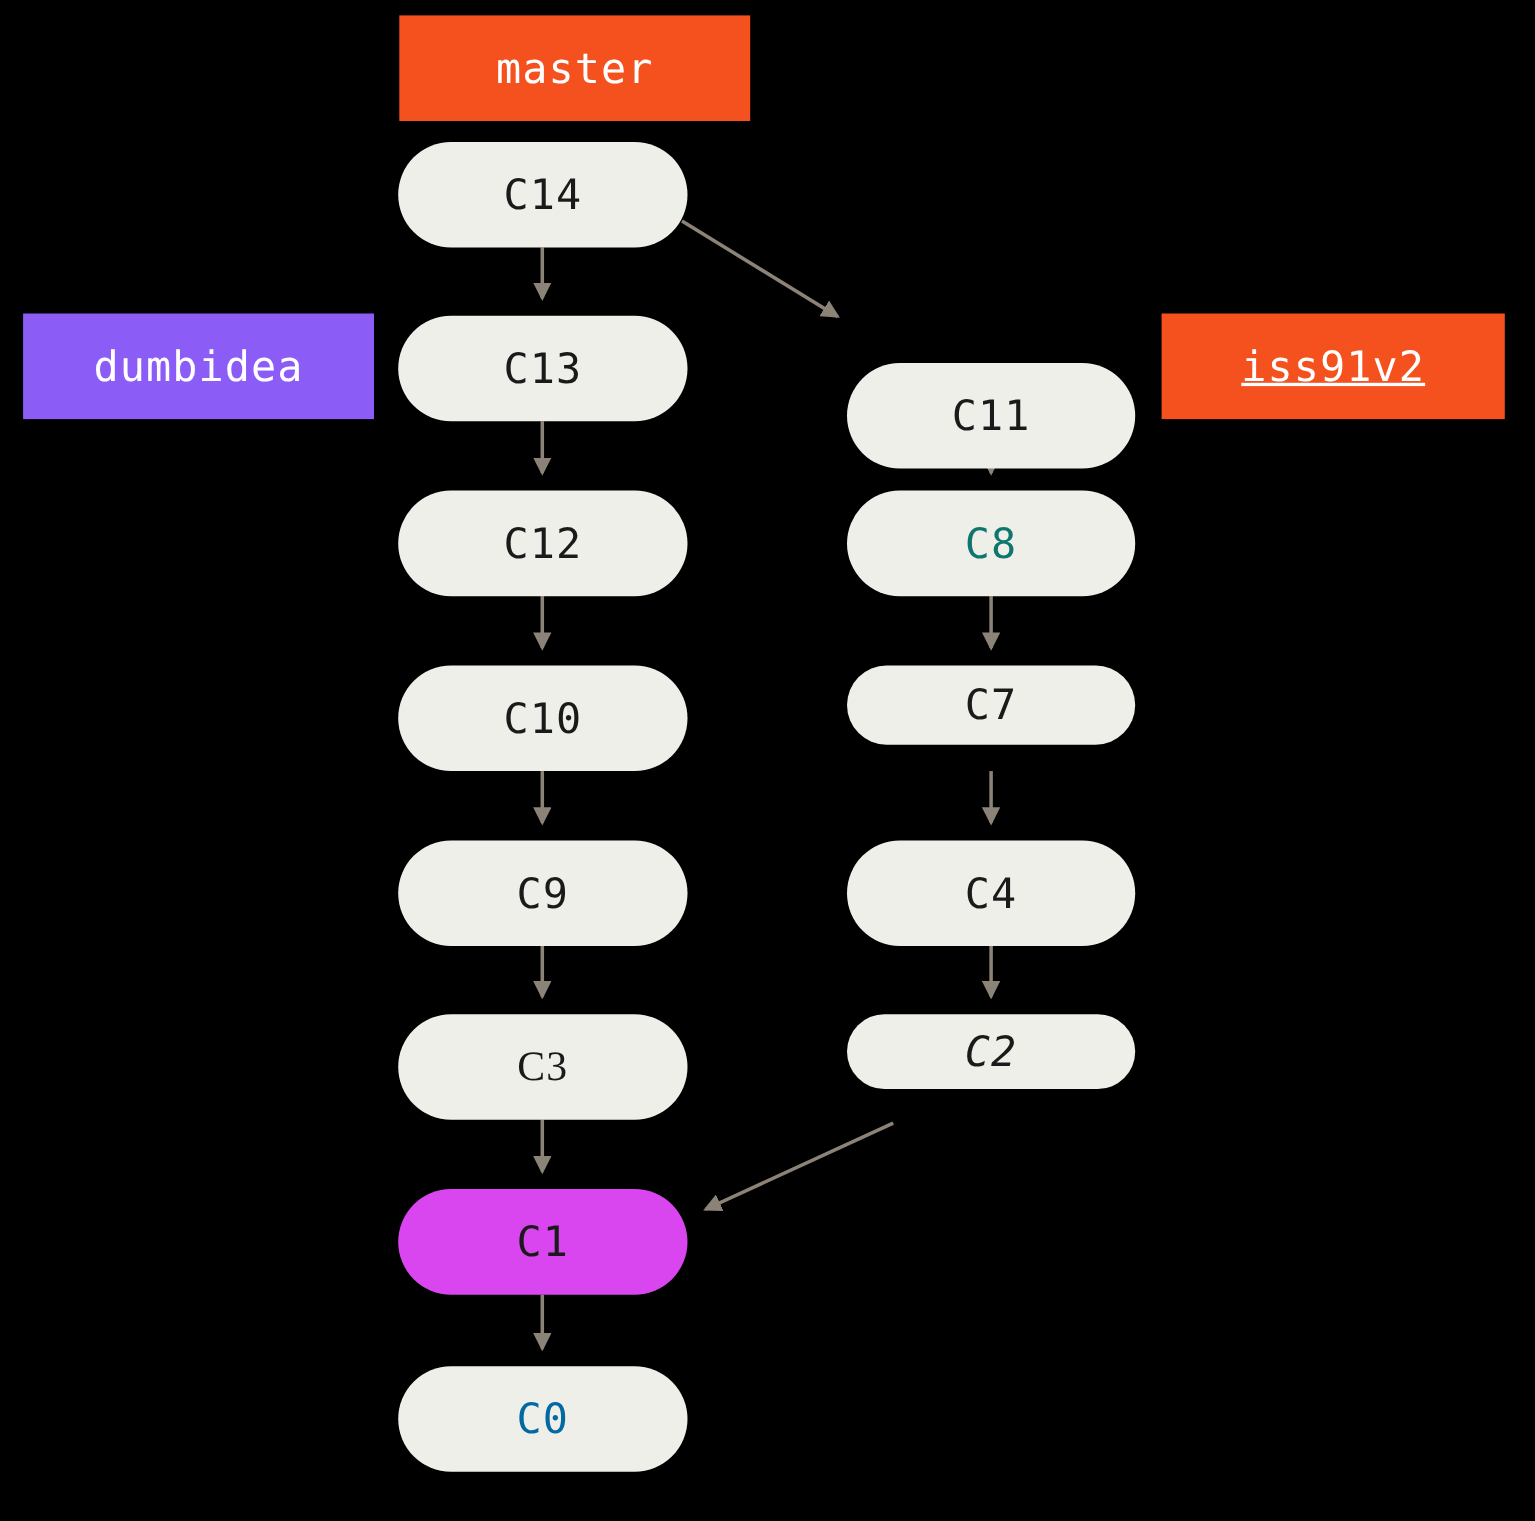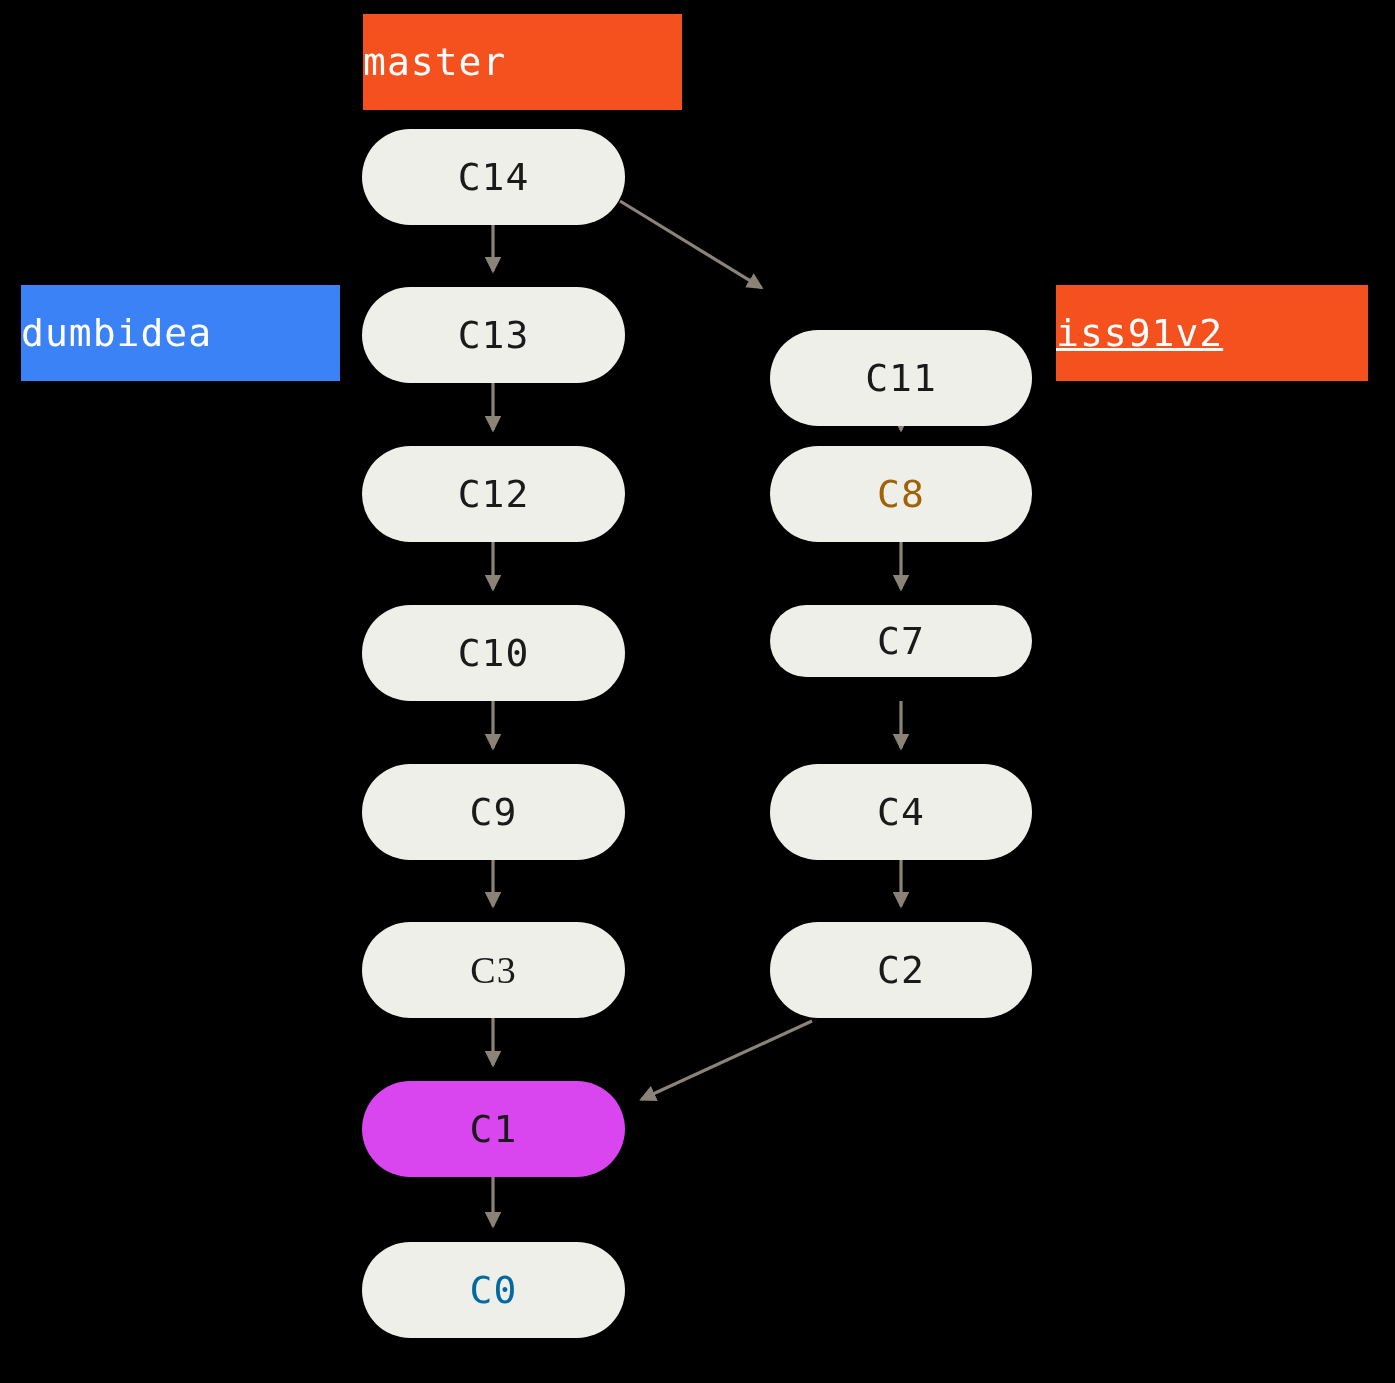--- a/index.html
+++ b/index.html
@@ -39,21 +39,21 @@
     font-size: 38px;
     color: #1A1A1A;
     letter-spacing: 1px;
     line-height: 1;
   }
   .branch-box {
     position: absolute;
     background: #F4511E;
     display: flex;
     align-items: center;
-    justify-content: flex-start;
+    justify-content: center;
     box-sizing: border-box;
   }
   .branch-label {
     font-family: "DejaVu Sans Mono", monospace;
     font-size: 38px;
     color: #FFFFFF;
     letter-spacing: 1px;
     line-height: 1;
   }
 </style>
@@ -82,21 +82,21 @@
         <line x1="901" y1="860" x2="901" y2="906" stroke="#8C8378" stroke-width="3.2" marker-end="url(#arrowhead)"></line>
         <line x1="620" y1="201" x2="761.3583799614249" y2="287.6390070731314" stroke="#8C8378" stroke-width="3.2" marker-end="url(#arrowhead)"></line>
         <line x1="812" y1="1021" x2="641.538829503413" y2="1099.3199972551886" stroke="#8C8378" stroke-width="3.2" marker-end="url(#arrowhead)"></line>
       </g>
   </svg>
 
   <div id="branch-layer">
       <div class="branch-box" style="left: 363px; top: 14px; width: 319px; height: 96px; background: rgb(244, 81, 30);">
         <span class="branch-label" style="color: rgb(255, 255, 255);">master</span>
       </div>
-      <div class="branch-box" style="left: 21px; top: 285px; width: 319px; height: 96px; background: #3b82f6;">
+      <div class="branch-box" style="left: 21px; top: 285px; width: 319px; height: 96px; background: #8b5cf6;">
         <span class="branch-label" style="color: rgb(255, 255, 255);">dumbidea</span>
       </div>
       <div class="branch-box" style="left: 1056px; top: 285px; width: 312px; height: 96px; background: rgb(244, 81, 30);">
         <span class="branch-label" style="color: rgb(255, 255, 255); text-decoration: underline;">iss91v2</span>
       </div>
     </div>
   <div id="commit-layer">
       <div class="commit-node" style="left: 362px; top: 129px; width: 263px; height: 96px; background: rgb(239, 239, 233);">
         <span class="commit-label" style="color: rgb(26, 26, 26);">C14</span>
       </div>
@@ -118,26 +118,26 @@
       <div class="commit-node" style="left: 362px; top: 1081px; width: 263px; height: 96px; background: #d946ef;">
         <span class="commit-label" style="color: rgb(26, 26, 26);">C1</span>
       </div>
       <div class="commit-node" style="left: 362px; top: 1242px; width: 263px; height: 96px; background: rgb(239, 239, 233);">
         <span class="commit-label" style="color: #0369a1;">C0</span>
       </div>
       <div class="commit-node" style="left: 770px; top: 287px; width: 262px; height: 96px; background: rgb(239, 239, 233); margin-top: 43px;">
         <span class="commit-label" style="color: rgb(26, 26, 26);">C11</span>
       </div>
       <div class="commit-node" style="left: 770px; top: 446px; width: 262px; height: 96px; background: rgb(239, 239, 233);">
-        <span class="commit-label" style="color: #a16207;">C8</span>
+        <span class="commit-label" style="color: #0f766e;">C8</span>
       </div>
       <div class="commit-node" style="left: 770px; top: 605px; width: 262px; height: 72px; background: rgb(239, 239, 233);">
         <span class="commit-label" style="color: rgb(26, 26, 26);">C7</span>
       </div>
       <div class="commit-node" style="left: 770px; top: 764px; width: 262px; height: 96px; background: rgb(239, 239, 233);">
         <span class="commit-label" style="color: rgb(26, 26, 26);">C4</span>
       </div>
-      <div class="commit-node" style="left: 770px; top: 922px; width: 262px; height: 96px; background: rgb(239, 239, 233);">
+      <div class="commit-node" style="left: 770px; top: 922px; width: 262px; height: 68px; background: rgb(239, 239, 233); font-style: italic;">
         <span class="commit-label" style="color: rgb(26, 26, 26);">C2</span>
       </div>
     </div>
 
 </div>
 
 </body></html>

